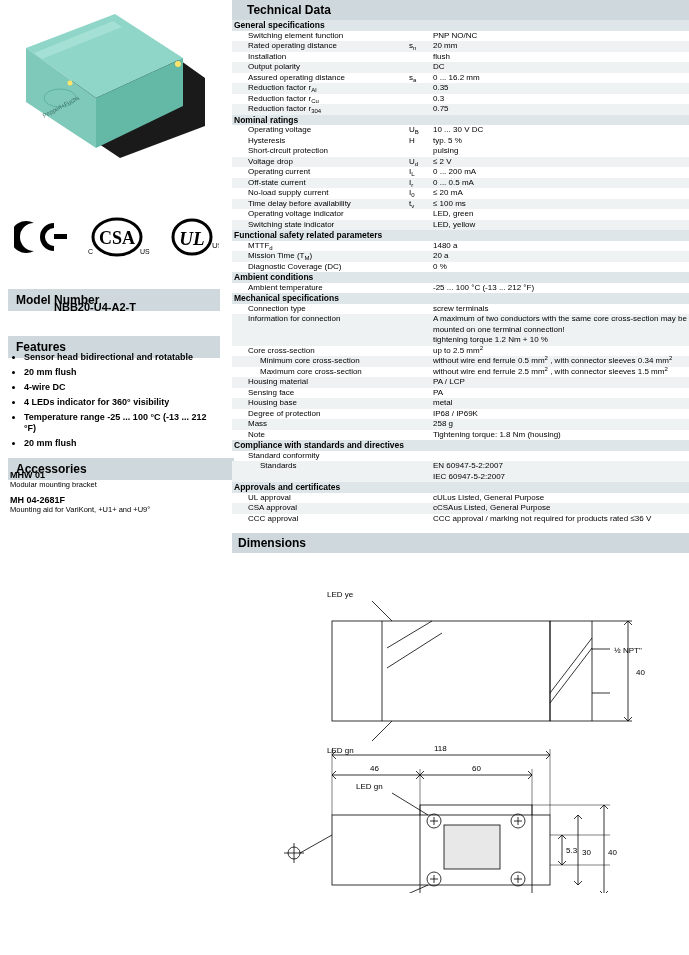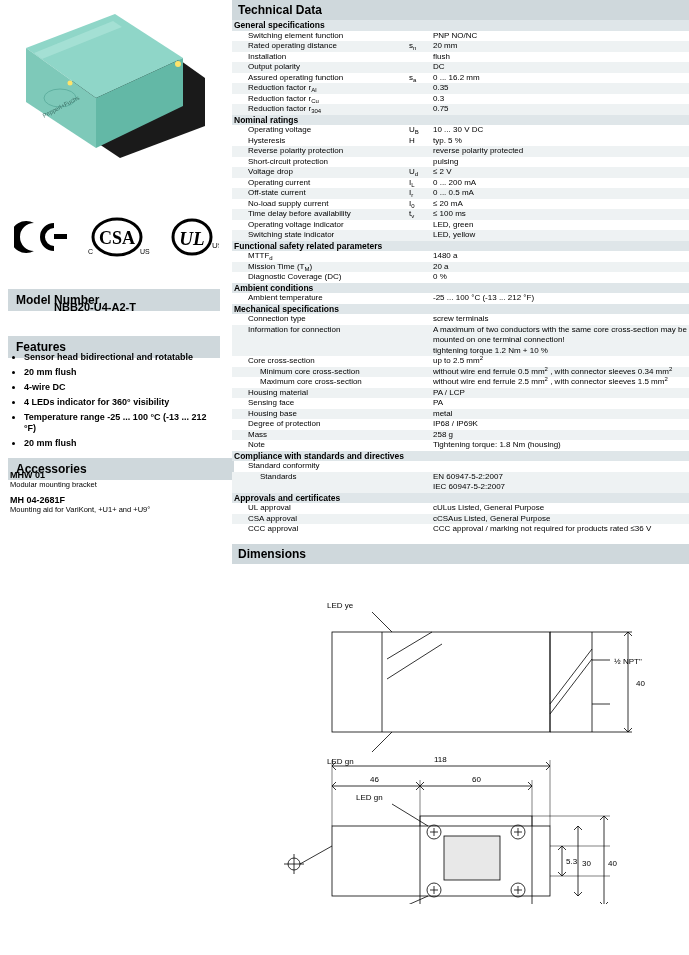--- a/index.html
+++ b/index.html
@@ -42,21 +42,21 @@
   .acc-list { position:absolute; left:10px; top:470px; width:212px; }
   .acc-item { margin-bottom:6px; }
   .acc-name { font-weight:bold; font-size:9px; }
   .acc-desc { font-size:7.5px; }
 
   
   .right { position:absolute; left:232px; top:0; width:457px; }
 
   .td-head {
     background:#cfd8dc; font-weight:bold; font-size:12px;
-    padding:3px 6px;
+    padding:3px 15px;
   }
   table.spec { width:457px; border-collapse:collapse; font-size:8px; }
   table.spec td { padding:0 2px; vertical-align:top; line-height:10.5px; }
   .grp td { background:#dfe6e9; font-weight:bold; font-size:8.5px; padding-left:4px; }
   .row-alt td { background:#eef2f3; }
   .c-label { width:145px; padding-left:16px !important; }
   .c-sym   { width:20px; }
   .c-val   { width:auto; }
   sub { font-size:6px; vertical-align:baseline; position:relative; top:2px; }
   sup { font-size:6px; vertical-align:baseline; position:relative; top:-3px; }
@@ -169,21 +169,21 @@
             <td class="c-label">Installation</td>
             <td class="c-sym"></td>
             <td class="c-val">flush</td>
           </tr>
           <tr class="row-alt">
             <td class="c-label">Output polarity</td>
             <td class="c-sym"></td>
             <td class="c-val">DC</td>
           </tr>
           <tr>
-            <td class="c-label">Assured operating function</td>
+            <td class="c-label">Assured operating distance</td>
             <td class="c-sym">s<sub>a</sub></td>
             <td class="c-val">0 ... 16.2 mm</td>
           </tr>
           <tr class="row-alt">
             <td class="c-label">Reduction factor r<sub>Al</sub></td>
             <td class="c-sym"></td>
             <td class="c-val">0.35</td>
           </tr>
           <tr>
             <td class="c-label">Reduction factor r<sub>Cu</sub></td>
@@ -200,25 +200,20 @@
           </tr>
           <tr>
             <td class="c-label">Operating voltage</td>
             <td class="c-sym">U<sub>B</sub></td>
             <td class="c-val">10 ... 30 V DC</td>
           </tr>
           <tr>
             <td class="c-label">Hysteresis</td>
             <td class="c-sym">H</td>
             <td class="c-val">typ. 5  %</td>
-          </tr>
-          <tr class="row-alt">
-            <td class="c-label">Reverse polarity protection</td>
-            <td class="c-sym"></td>
-            <td class="c-val">reverse polarity protected</td>
           </tr>
           <tr>
             <td class="c-label">Short-circuit protection</td>
             <td class="c-sym"></td>
             <td class="c-val">pulsing</td>
           </tr>
           <tr class="row-alt">
             <td class="c-label">Voltage drop</td>
             <td class="c-sym">U<sub>d</sub></td>
             <td class="c-val">≤ 2 V</td>

